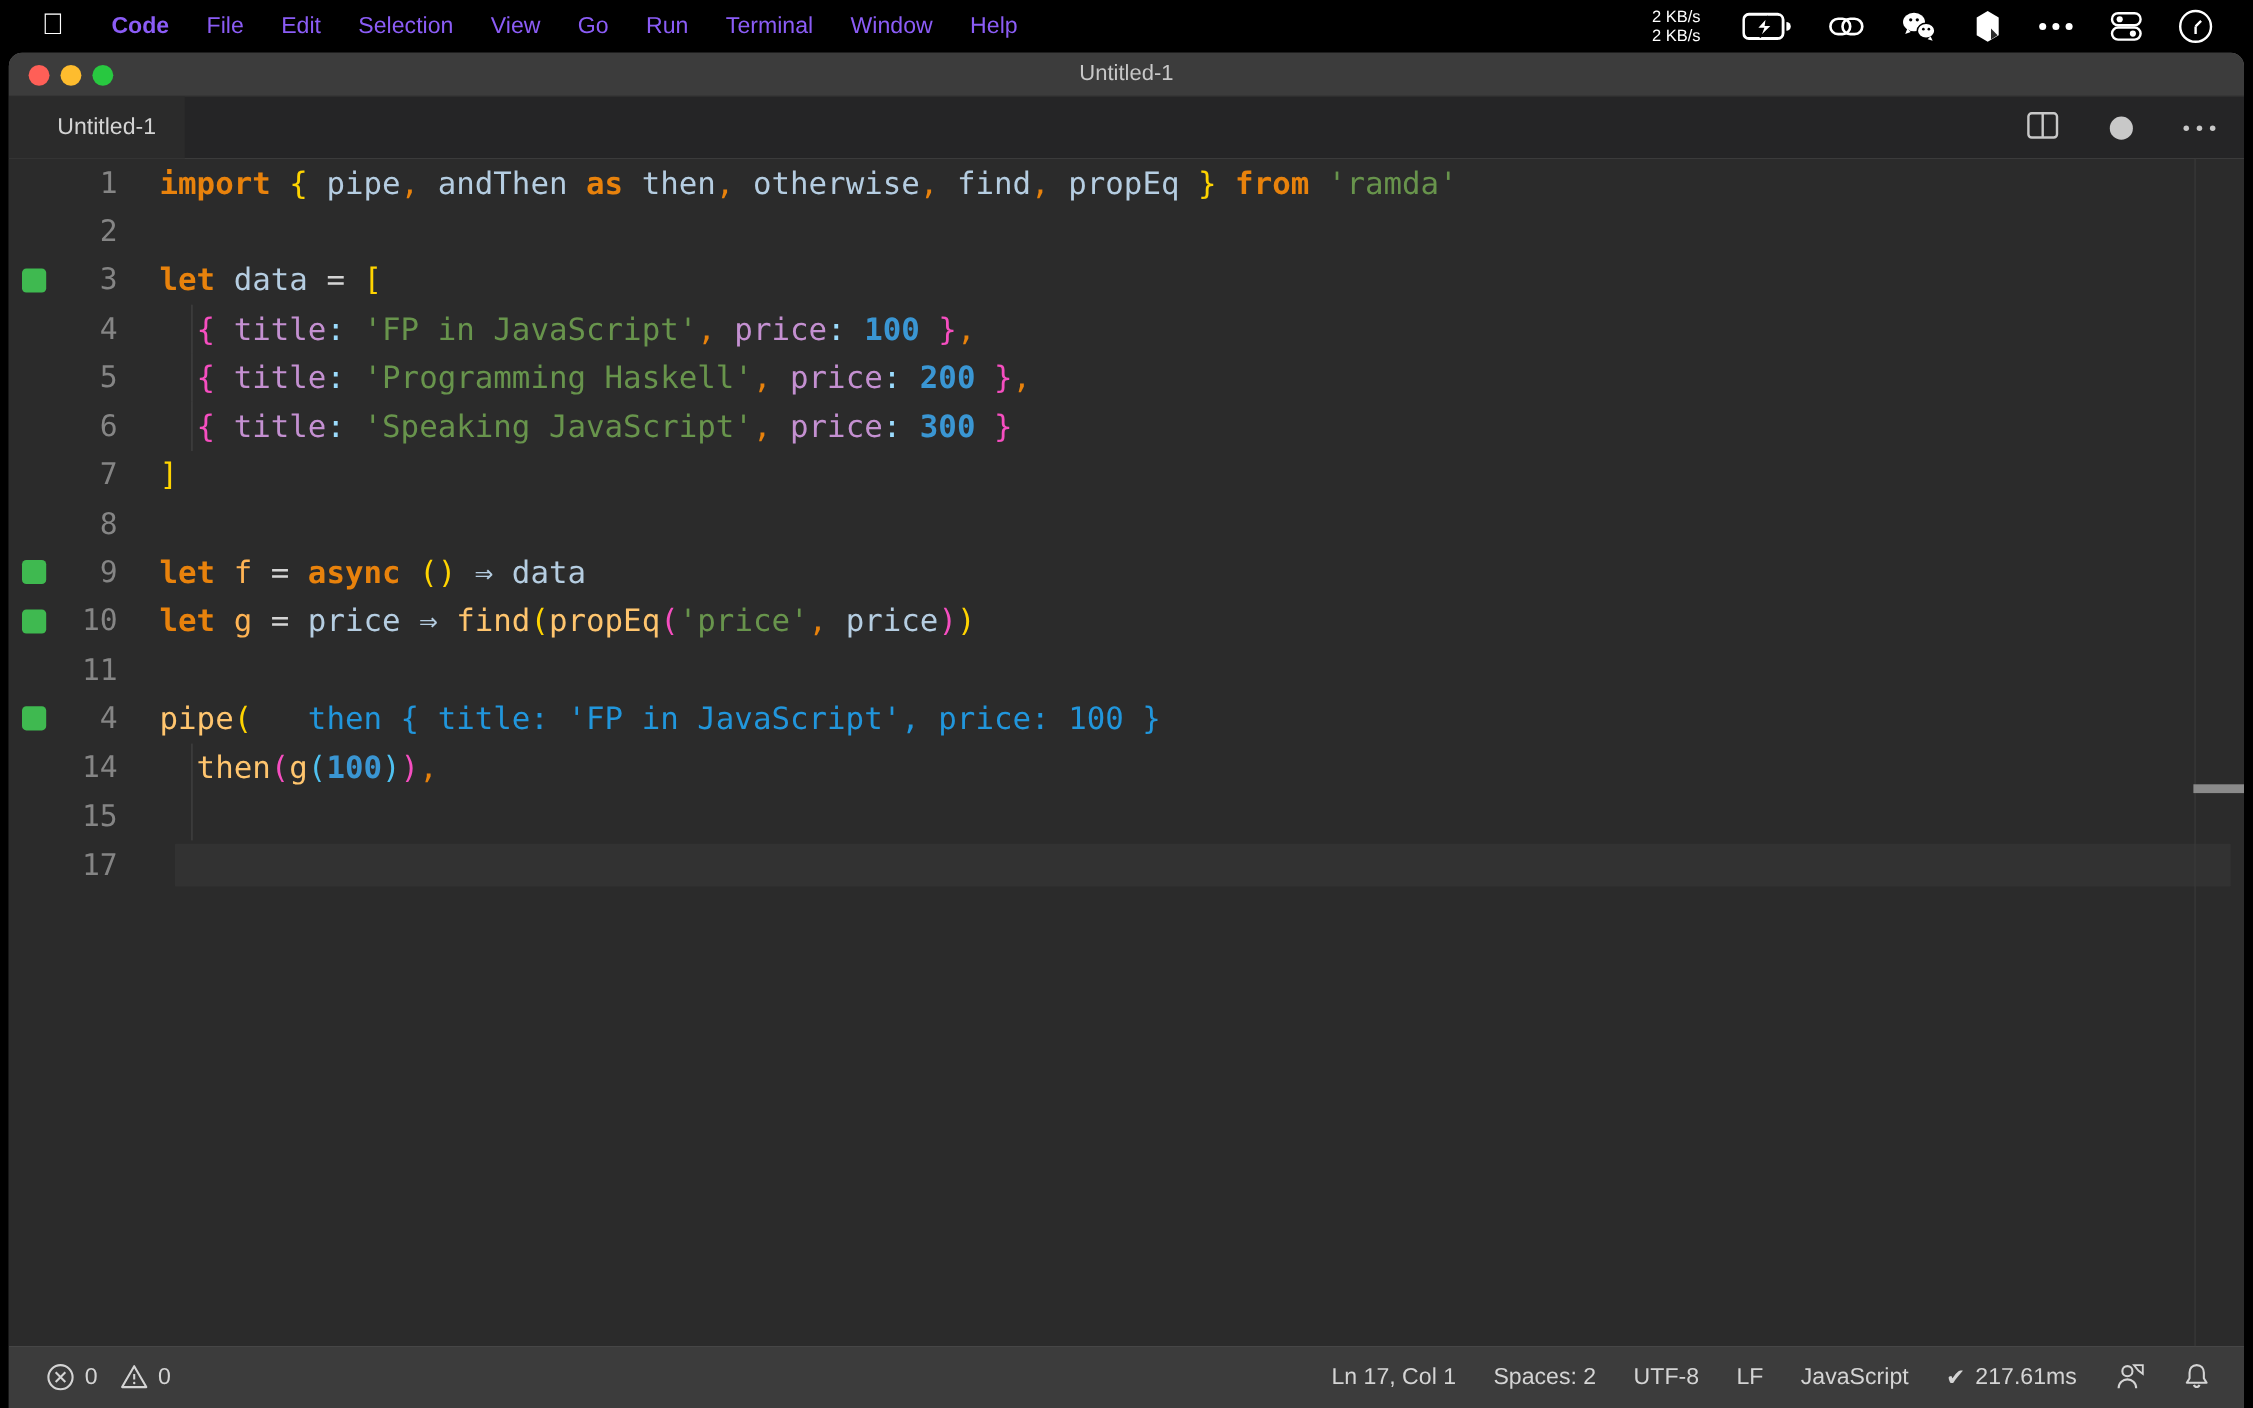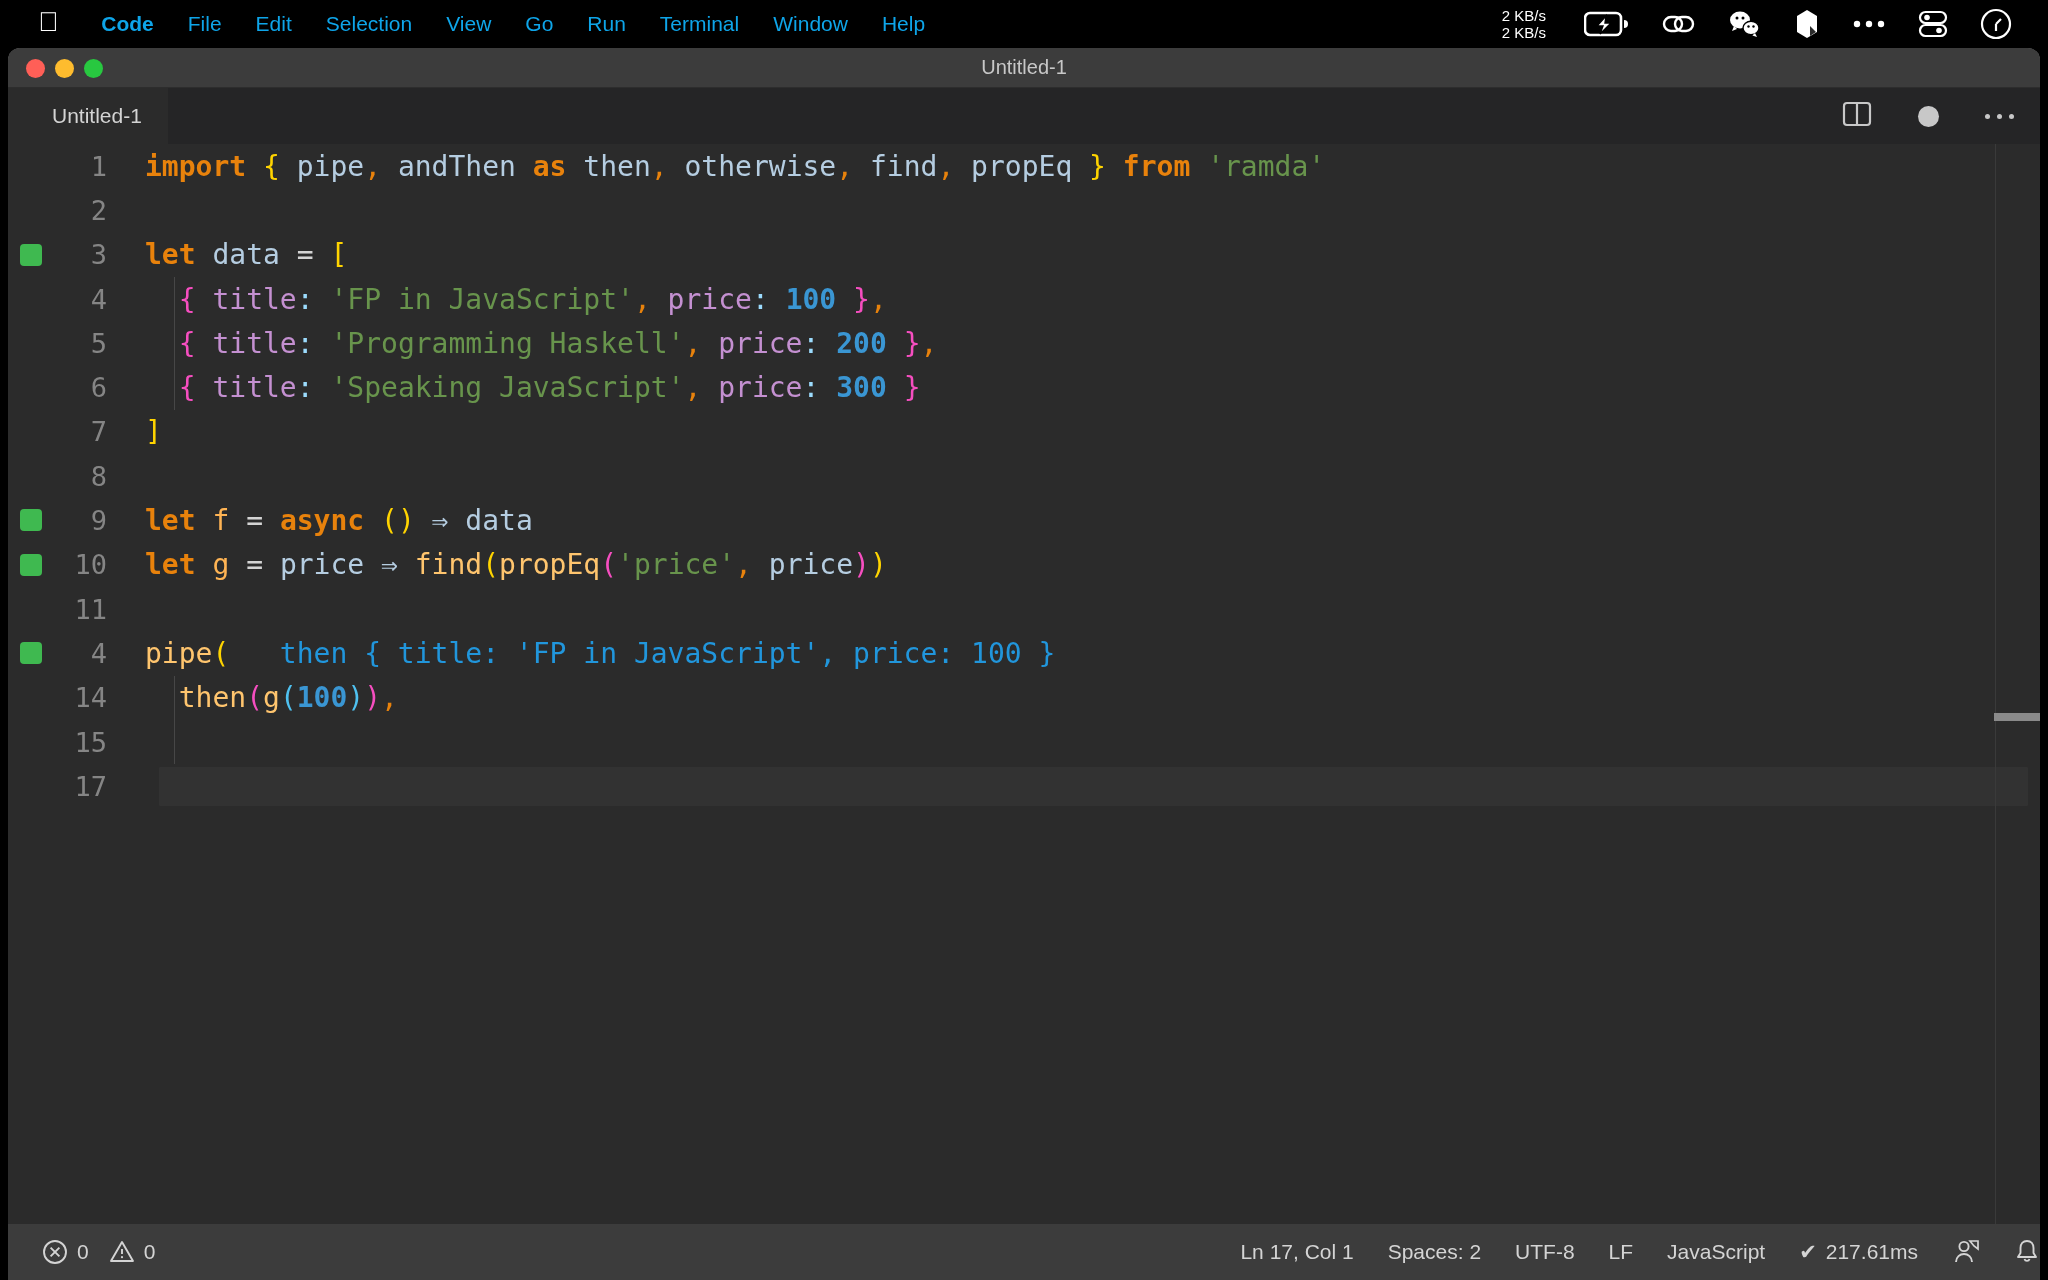--- a/index.html
+++ b/index.html
@@ -11,21 +11,21 @@
   }
 
   
   #menubar{
     position:absolute; top:0; left:0; width:2048px; height:48px;
     background:#000; display:flex; align-items:center;
     color:#fff;
   }
   .apple-logo{ margin-left:38px; margin-right:26px; font-size:27px; line-height:1;
      position:relative; top:-2px; }
-  .menu-item{ font-size:21px; padding:0 17px; color:#0ea5e9; white-space:nowrap; }
+  .menu-item{ font-size:21px; padding:0 17px; color:#8b5cf6; white-space:nowrap; }
   .menu-item.bold{ font-weight:bold; }
   #menu-right{ margin-left:auto; display:flex; align-items:center; padding-right:20px; }
   .net-speed{ font-size:15px; line-height:17px; text-align:right; margin-right:22px; }
   .status-icon{ margin:0 16px; display:flex; align-items:center; justify-content:center; }
 
   
   #window{
     position:absolute; top:48px; left:8px; width:2032px; height:1232px;
     background:#737373; border-radius:12px 12px 0 0; overflow:hidden;
   }
@@ -106,21 +106,21 @@
     position:absolute; right:44px; top:0; bottom:0; width:1px; background:#3a3a3a;
   }
 
   
   #statusbar{
     position:absolute; left:0; right:0; bottom:0; height:56px;
     background:#3c3c3c; display:flex; align-items:center;
     color:#d4d4d4; font-size:21px;
   }
   #status-left{ display:flex; align-items:center; padding-left:34px; gap:11px; }
-  #status-right{ margin-left:auto; display:flex; align-items:center; gap:34px; }
+  #status-right{ margin-left:auto; display:flex; align-items:center; gap:34px; padding-right:30px; }
   .sb-item{ display:flex; align-items:center; gap:9px; white-space:nowrap; }
 </style>
 </head>
 <body>
 
 <div id="menubar">
   <span class="apple-logo"></span>
   <div id="menu-items" style="display: flex;">
       <span class="menu-item bold">Code</span>
       <span class="menu-item">File</span>

